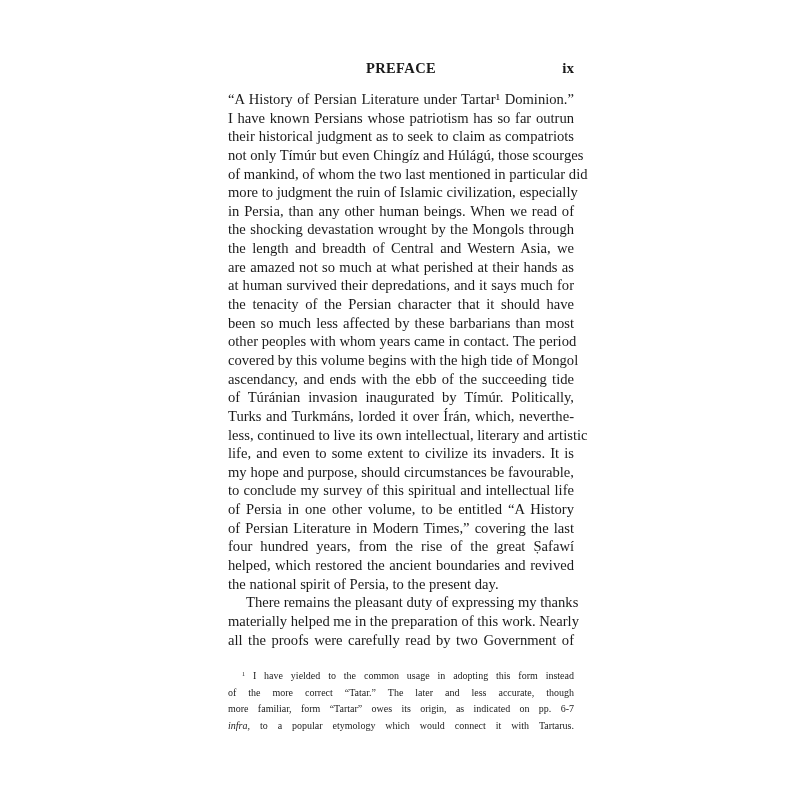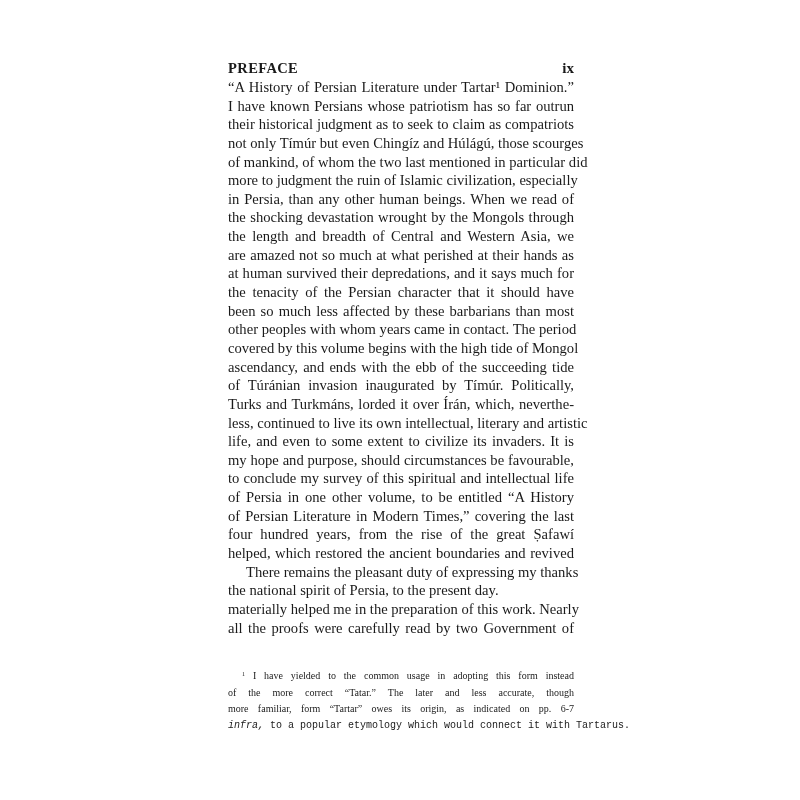--- a/index.html
+++ b/index.html
@@ -1,31 +1,31 @@
 <!DOCTYPE html>
 <html><head>
 <meta charset="utf-8">
 <style>
   html, body { margin:0; padding:0; background:#ffffff; }
   body { width:800px; height:800px; position:relative; overflow:hidden;
          font-family:"Liberation Serif","DejaVu Serif",serif; color:#1a1a1a; }
   .running-head { position:absolute; left:228px; top:59px; width:346px; height:20px; }
-  .head-title { position:absolute; left:0; width:346px; text-align:left;
+  .head-title { position:absolute; left:0; width:346px; text-align:center;
                 font-size:14.5px; font-weight:bold; letter-spacing:0.4px; top:1px; }
   .head-folio { position:absolute; right:0; top:1px; font-size:15px; font-weight:bold; }
-  .body { position:absolute; left:228px; top:78px; width:346px; }
+  .body { position:absolute; left:228px; top:90px; width:346px; }
   .line { display:block; height:18.65px; line-height:18.65px; font-size:14.6px;
           white-space:nowrap; text-align:justify; text-align-last:justify; }
   .line.last { text-align-last:left; }
   .line.indent { padding-left:18px; }
   .footnotes { position:absolute; left:228px; top:668px; width:346px; }
   .fn-line { display:block; height:16.5px; line-height:16.5px; font-size:10px;
              white-space:nowrap; text-align:justify; text-align-last:justify; }
   .fn-line.indent { padding-left:14px; }
-  .fn-line.last { text-align-last:justify;font-family:Liberation Mono, monospace; }
+  .fn-line.last { text-align-last:justify; }
   sup { font-size:0.6em; line-height:0; vertical-align:0.55em; }
   em { font-style:italic; }
 </style>
 </head>
 <body>
 
 <div class="running-head">
   <span class="head-title">PREFACE</span>
   <span class="head-folio">ix</span>
 </div>
@@ -50,22 +50,22 @@
   <span class="line">of Túránian invasion inaugurated by Tímúr.  Politically,</span>
   <span class="line">Turks and Turkmáns, lorded it over Írán, which, neverthe-</span>
   <span class="line">less, continued to live its own intellectual, literary and artistic</span>
   <span class="line">life, and even to some extent to civilize its invaders.  It is</span>
   <span class="line">my hope and purpose, should circumstances be favourable,</span>
   <span class="line">to conclude my survey of this spiritual and intellectual life</span>
   <span class="line">of Persia in one other volume, to be entitled “A History</span>
   <span class="line">of Persian Literature in Modern Times,” covering the last</span>
   <span class="line">four hundred years, from the rise of the great Ṣafawí</span>
   <span class="line">helped, which restored the ancient boundaries and revived</span>
+  <span class="line last">the national spirit of Persia, to the present day.</span>
   <span class="line indent">There remains the pleasant duty of expressing my thanks</span>
-  <span class="line last">the national spirit of Persia, to the present day.</span>
   <span class="line">materially helped me in the preparation of this work.  Nearly</span>
   <span class="line">all the proofs were carefully read by two Government of</span>
 </div>
 
 <div class="footnotes">
   <span class="fn-line indent"><sup>1</sup> <span>I have yielded to the common usage in adopting this form instead</span></span>
   <span class="fn-line">of the more correct “Tatar.”  The later and less accurate, though</span>
   <span class="fn-line">more familiar, form “Tartar” owes its origin, as indicated on pp. 6-7</span>
   <span class="fn-line last"><em>infra,</em> <span>to a popular etymology which would connect it with Tartarus.</span></span>
 </div>

